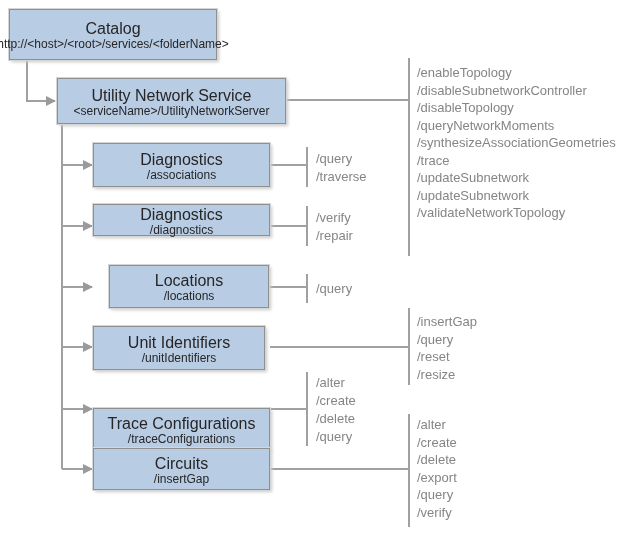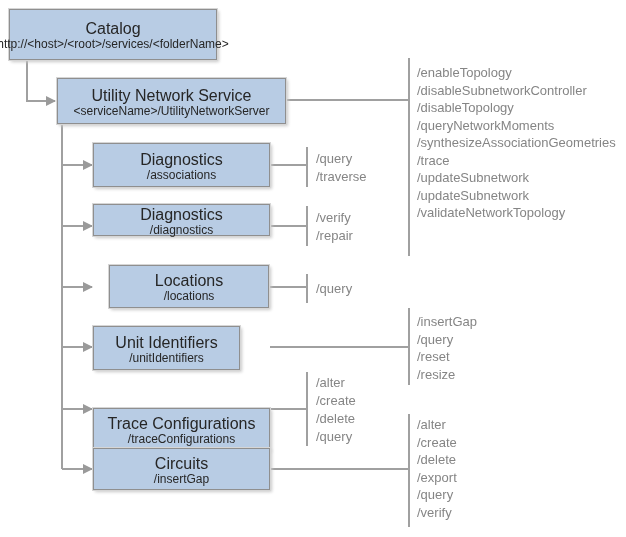--- a/index.html
+++ b/index.html
@@ -98,21 +98,21 @@
   <div class="node" style="left:93px;top:204px;width:177px;height:32px">
     <div class="node-title">Diagnostics</div>
     <div class="node-subtitle">/diagnostics</div>
   </div>
 
   <div class="node" style="left:109px;top:265px;width:160px;height:43px">
     <div class="node-title">Locations</div>
     <div class="node-subtitle">/locations</div>
   </div>
 
-  <div class="node" style="left:93px;top:326px;width:147px;height:44px">
+  <div class="node" style="left:93px;top:326px;width:172px;height:44px">
     <div class="node-title">Unit Identifiers</div>
     <div class="node-subtitle">/unitIdentifiers</div>
   </div>
 
   <div class="node" style="left:93px;top:408px;width:177px;height:42px">
     <div class="node-title">Trace Configurations</div>
     <div class="node-subtitle">/traceConfigurations</div>
   </div>
 
   <div class="node" style="left:93px;top:448px;width:177px;height:42px">

